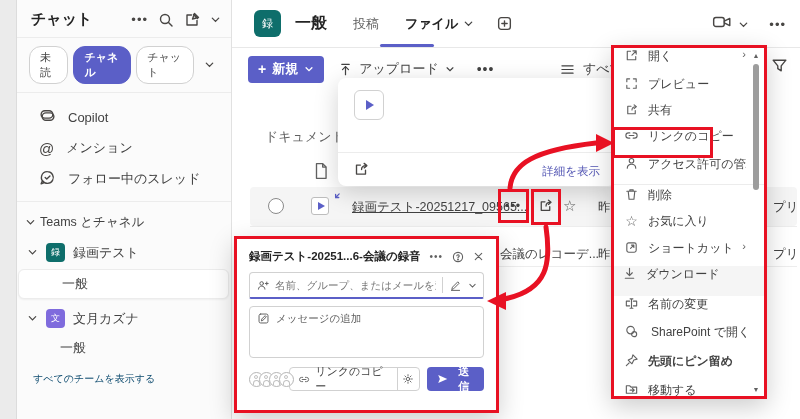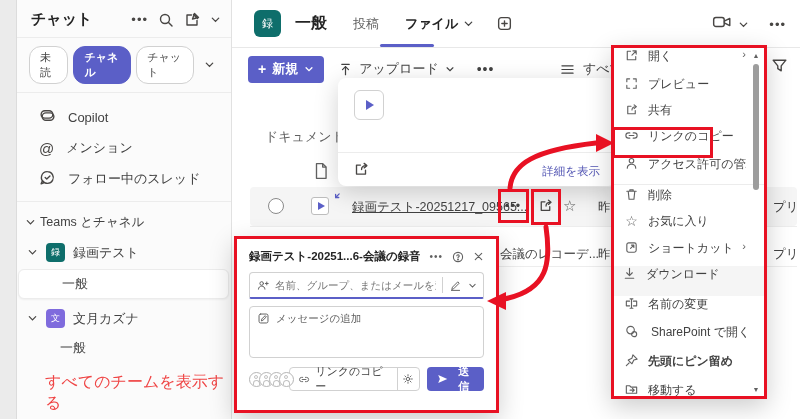--- a/index.html
+++ b/index.html
@@ -21,21 +21,21 @@
   .pill.active { background:#5b5fc7; border-color:#5b5fc7; color:#fff; font-weight:bold; }
   .pills .spacer { flex:1; }
   .navlist { padding:8px 0 6px 0; }
   .nav-item { display:flex; align-items:center; gap:12px; padding:6px 12px 6px 22px; font-size:13px; color:#424242; }
   .tree { padding:4px 0; }
   .tree-head { display:flex; align-items:center; gap:4px; padding:8px 6px 6px 8px; font-size:12.5px; color:#424242; }
   .team-row { display:flex; align-items:center; gap:8px; padding:6px 6px 6px 8px; font-size:13px; color:#424242; }
   .avatar-sq { width:19px; height:19px; border-radius:4px; color:#fff; font-size:9px; display:flex; align-items:center; justify-content:center; }
   .chan-row { padding:5px 6px 5px 43px; font-size:13px; color:#424242; }
   .chan-row.selected { background:#fff; border:1px solid #ececec; border-radius:6px; margin:1px 2px 1px 1px; box-shadow:0 1px 2px rgba(0,0,0,.05); }
-  .see-all { padding:10px 6px 6px 28px; font-size:16px; color:#ef4444; }
+  .see-all { padding:10px 6px 6px 16px; font-size:10px; color:#0c4a6e; }
 
   
   .main-head { position:absolute; left:232px; top:0; width:568px; height:48px; background:#fff; border-bottom:1px solid #e8e8e8; display:flex; align-items:center; }
   .ch-avatar { width:27px; height:27px; border-radius:6px; background:#0e6e6b; color:#fff; font-size:11px; display:flex; align-items:center; justify-content:center; margin-left:22px; }
   .ch-title { font-size:16px; font-weight:bold; margin-left:14px; }
   .tab { font-size:13px; color:#616161; margin-left:26px; }
   .tab.sel { color:#242424; font-weight:bold; position:relative; display:flex; align-items:center; gap:5px; }
   .tab-underline { position:absolute; left:380px; top:44px; width:54px; height:3px; background:#5b5fc7; border-radius:2px; }
   .addtab { margin-left:22px; color:#484644; display:flex; }
   .head-right { position:absolute; right:14px; top:0; height:48px; display:flex; align-items:center; gap:6px; color:#484644; }

